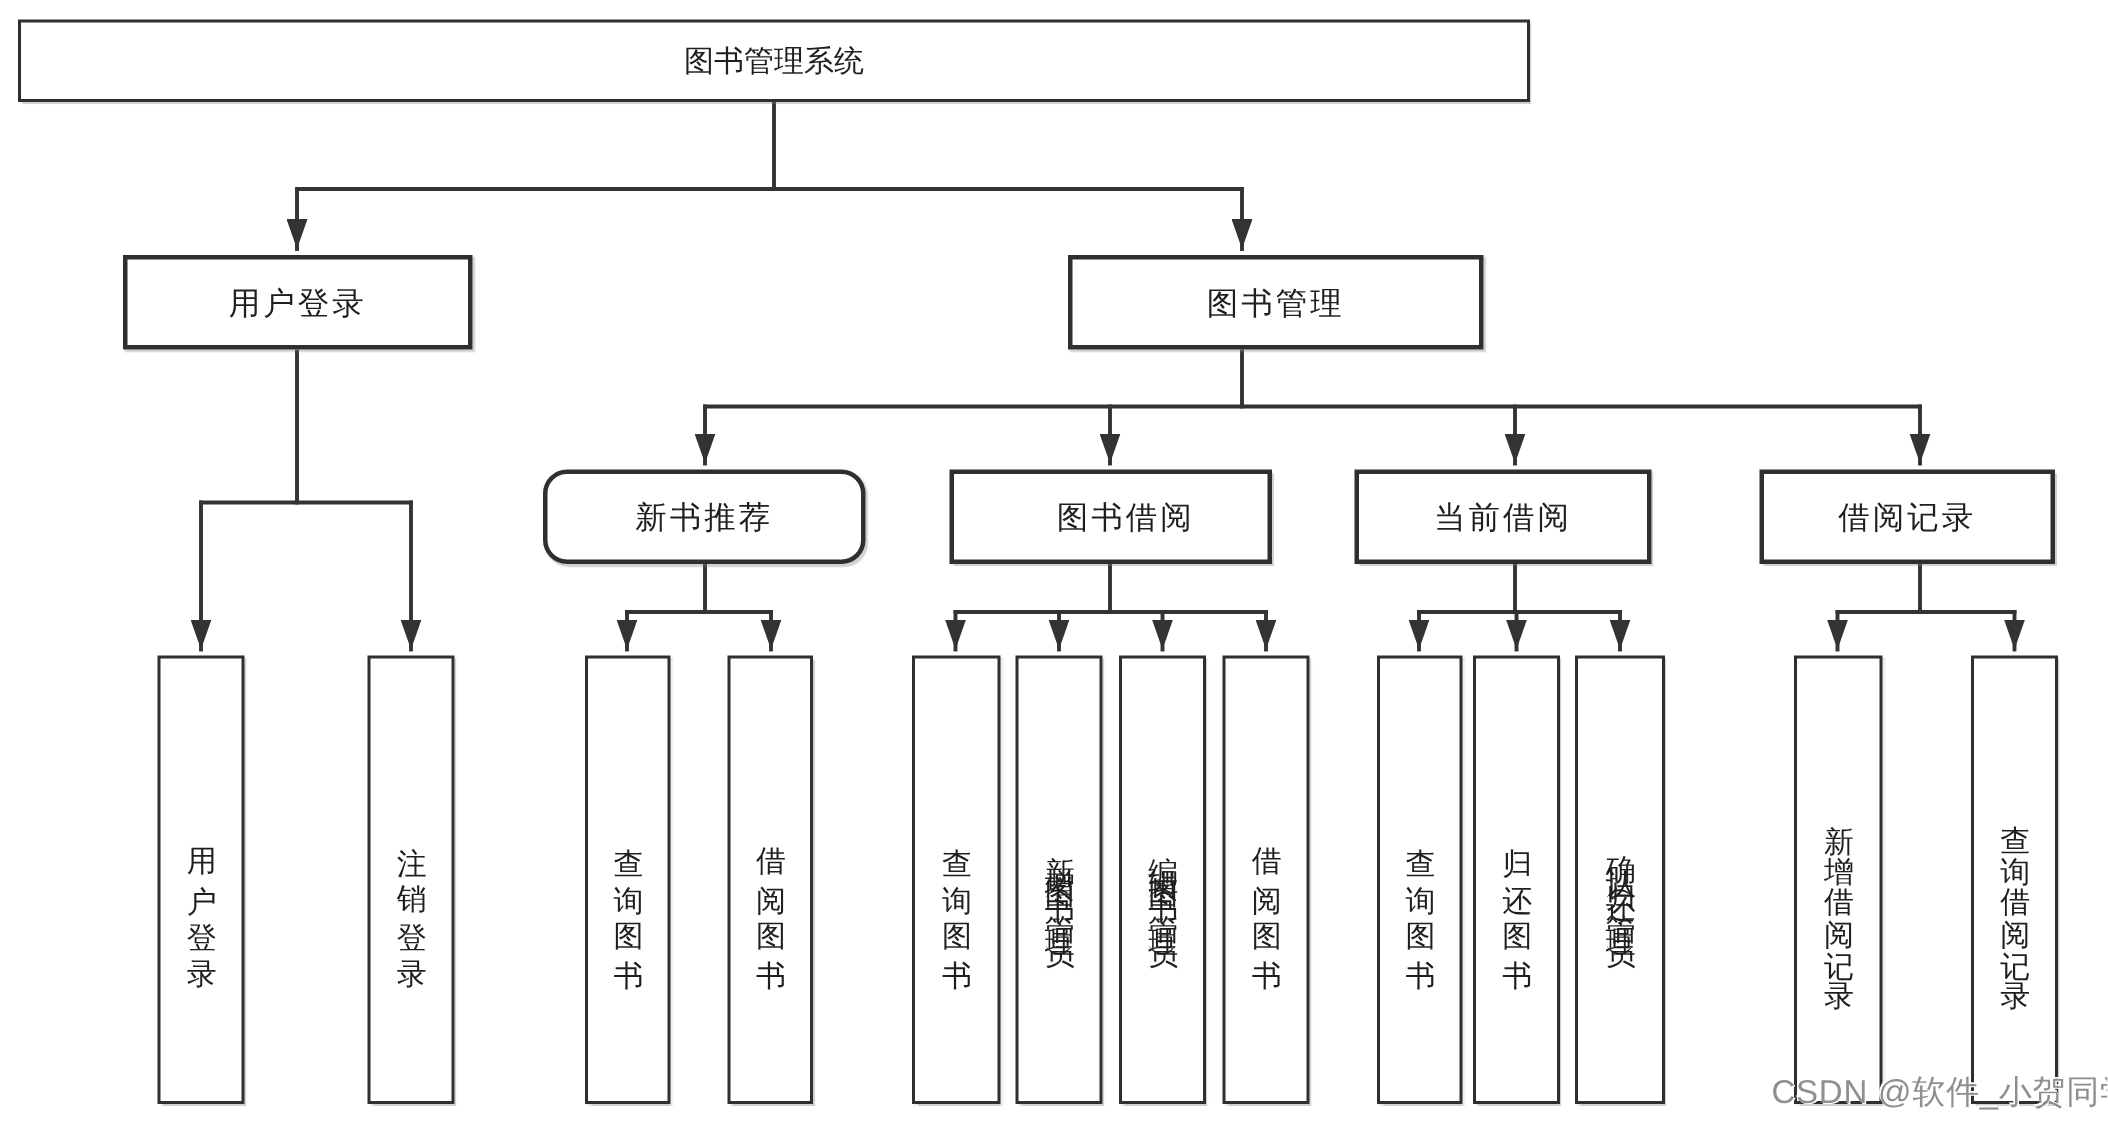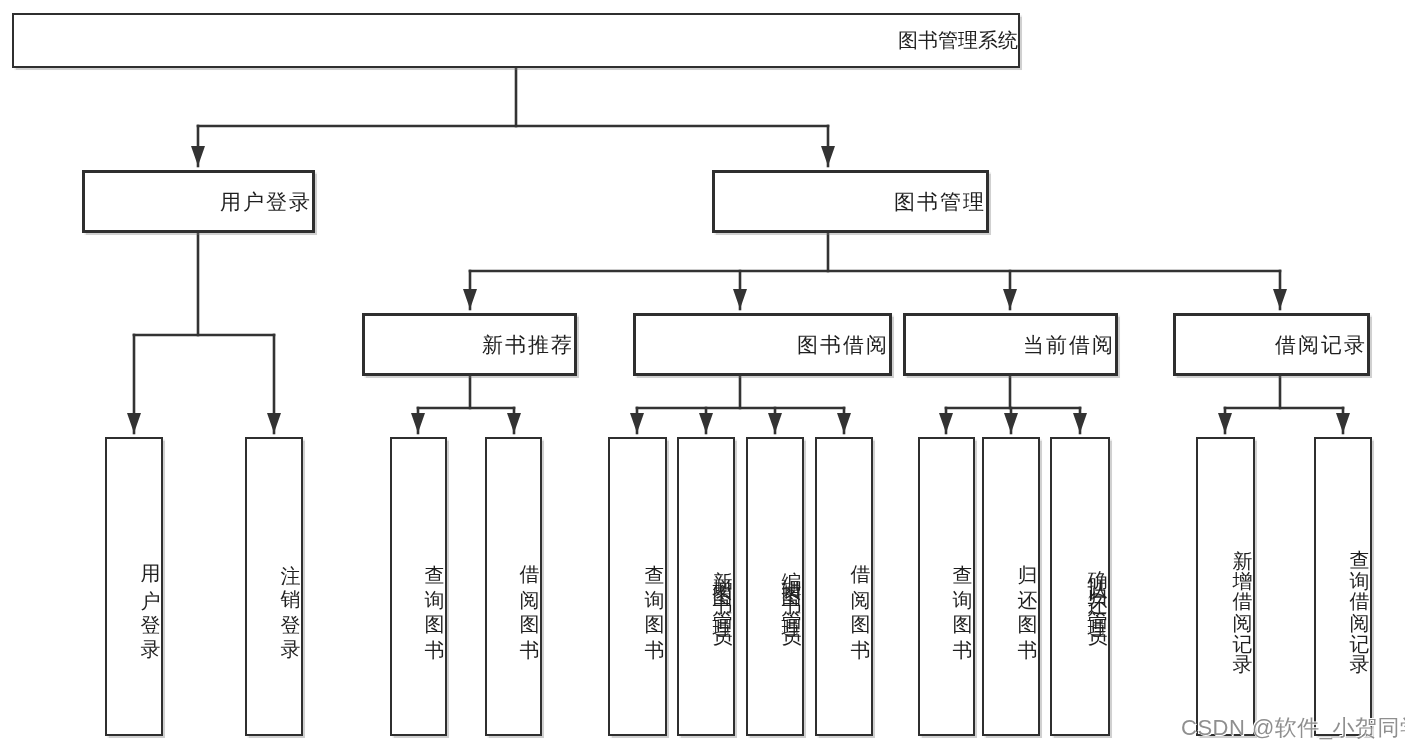--- a/index.html
+++ b/index.html
@@ -23,21 +23,21 @@
     stroke-linecap: square;
     fill: none;
   }
   .node {
     position: absolute;
     background: #ffffff;
     border: 3px solid #2f2f2f;
     box-sizing: border-box;
     display: flex;
     align-items: center;
-    justify-content: flex-end;
+    justify-content: center;
     box-shadow: 1.5px 1.5px 1px rgba(120,120,120,0.35);
   }
   .hbox { height: 63px; }
   .hbox .hlabel {
     font-size: 21px;
     letter-spacing: 2px;
     white-space: nowrap;
   }
   .rootbox {
     left: 12px; top: 13px;
@@ -141,27 +141,27 @@
     <span class="hlabel">图书管理系统</span>
   </div>
 
   <div class="node hbox" style="left:82px;top:170px;width:233px;">
     <span class="hlabel">用户登录</span>
   </div>
   <div class="node hbox" style="left:712px;top:170px;width:277px;">
     <span class="hlabel">图书管理</span>
   </div>
 
-  <div class="node hbox" style="left:362px;top:313px;width:215px;">
+  <div class="node hbox" style="left:362px;top:313px;width:215px;border-radius:16px;">
     <span class="hlabel">新书推荐</span>
   </div>
-  <div class="node hbox" style="left:633px;top:313px;width:259px;padding-left:20px;">
+  <div class="node hbox" style="left:633px;top:313px;width:215px;padding-left:20px;">
     <span class="hlabel">图书借阅</span>
   </div>
-  <div class="node hbox" style="left:903px;top:313px;width:215px;">
+  <div class="node hbox" style="left:903px;top:313px;width:198px;">
     <span class="hlabel">当前借阅</span>
   </div>
   <div class="node hbox" style="left:1173px;top:313px;width:197px;">
     <span class="hlabel">借阅记录</span>
   </div>
 
   <div class="node vbox" style="left:105px;width:58px;">
     <span class="vlabel len4">用户登录</span>
   </div>
   <div class="node vbox" style="left:245px;width:58px;">

